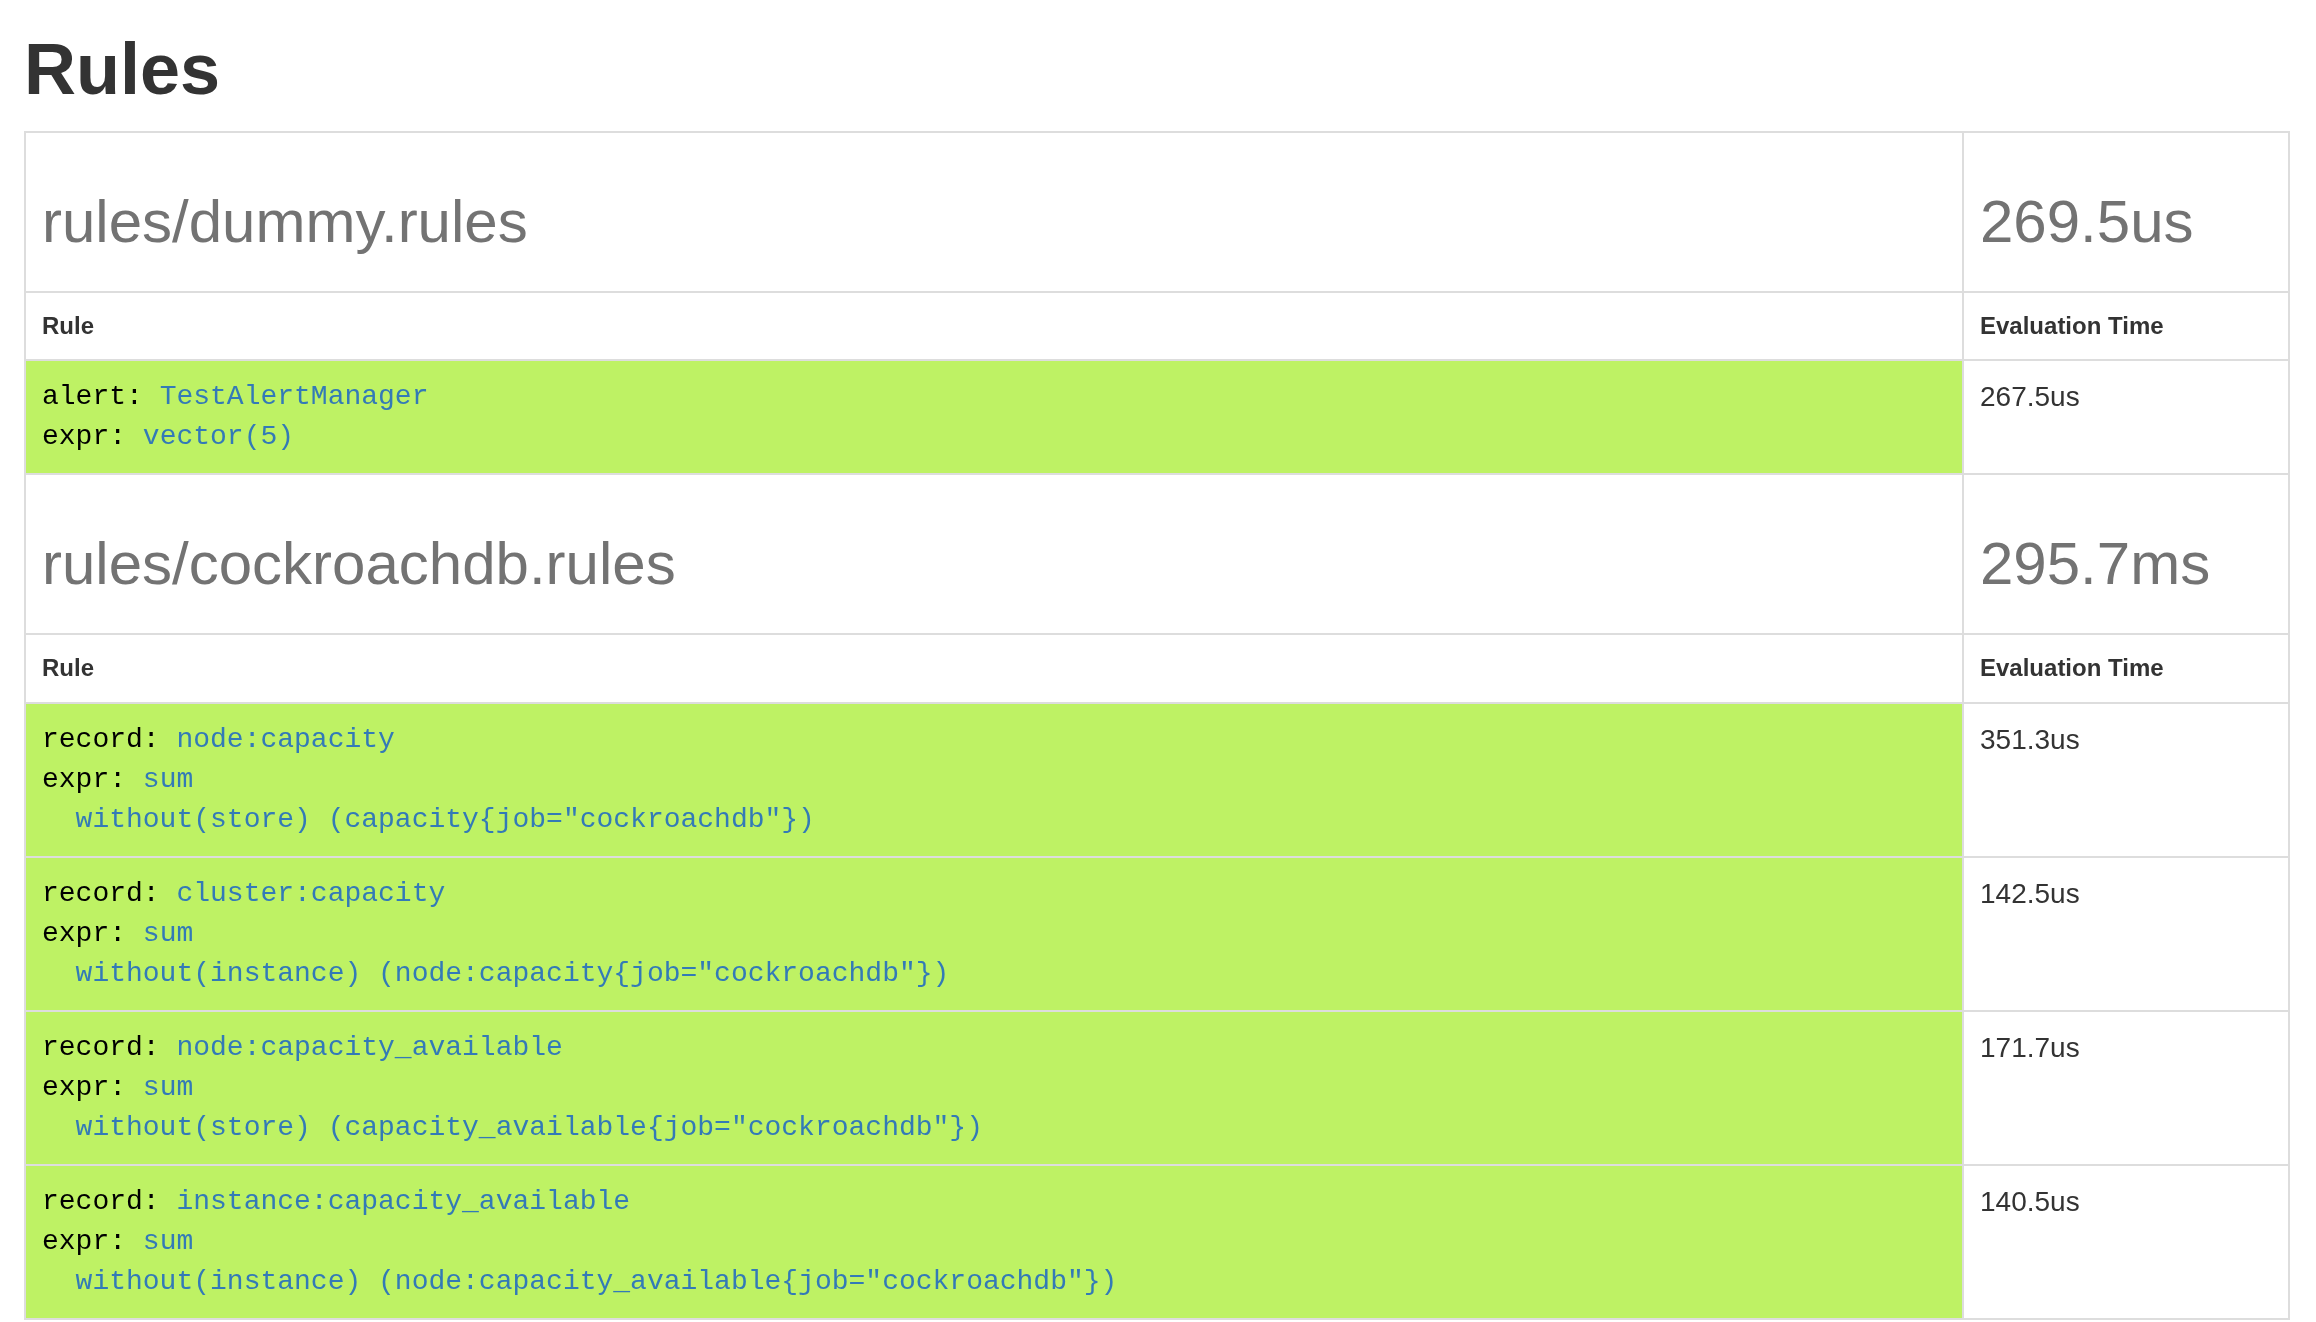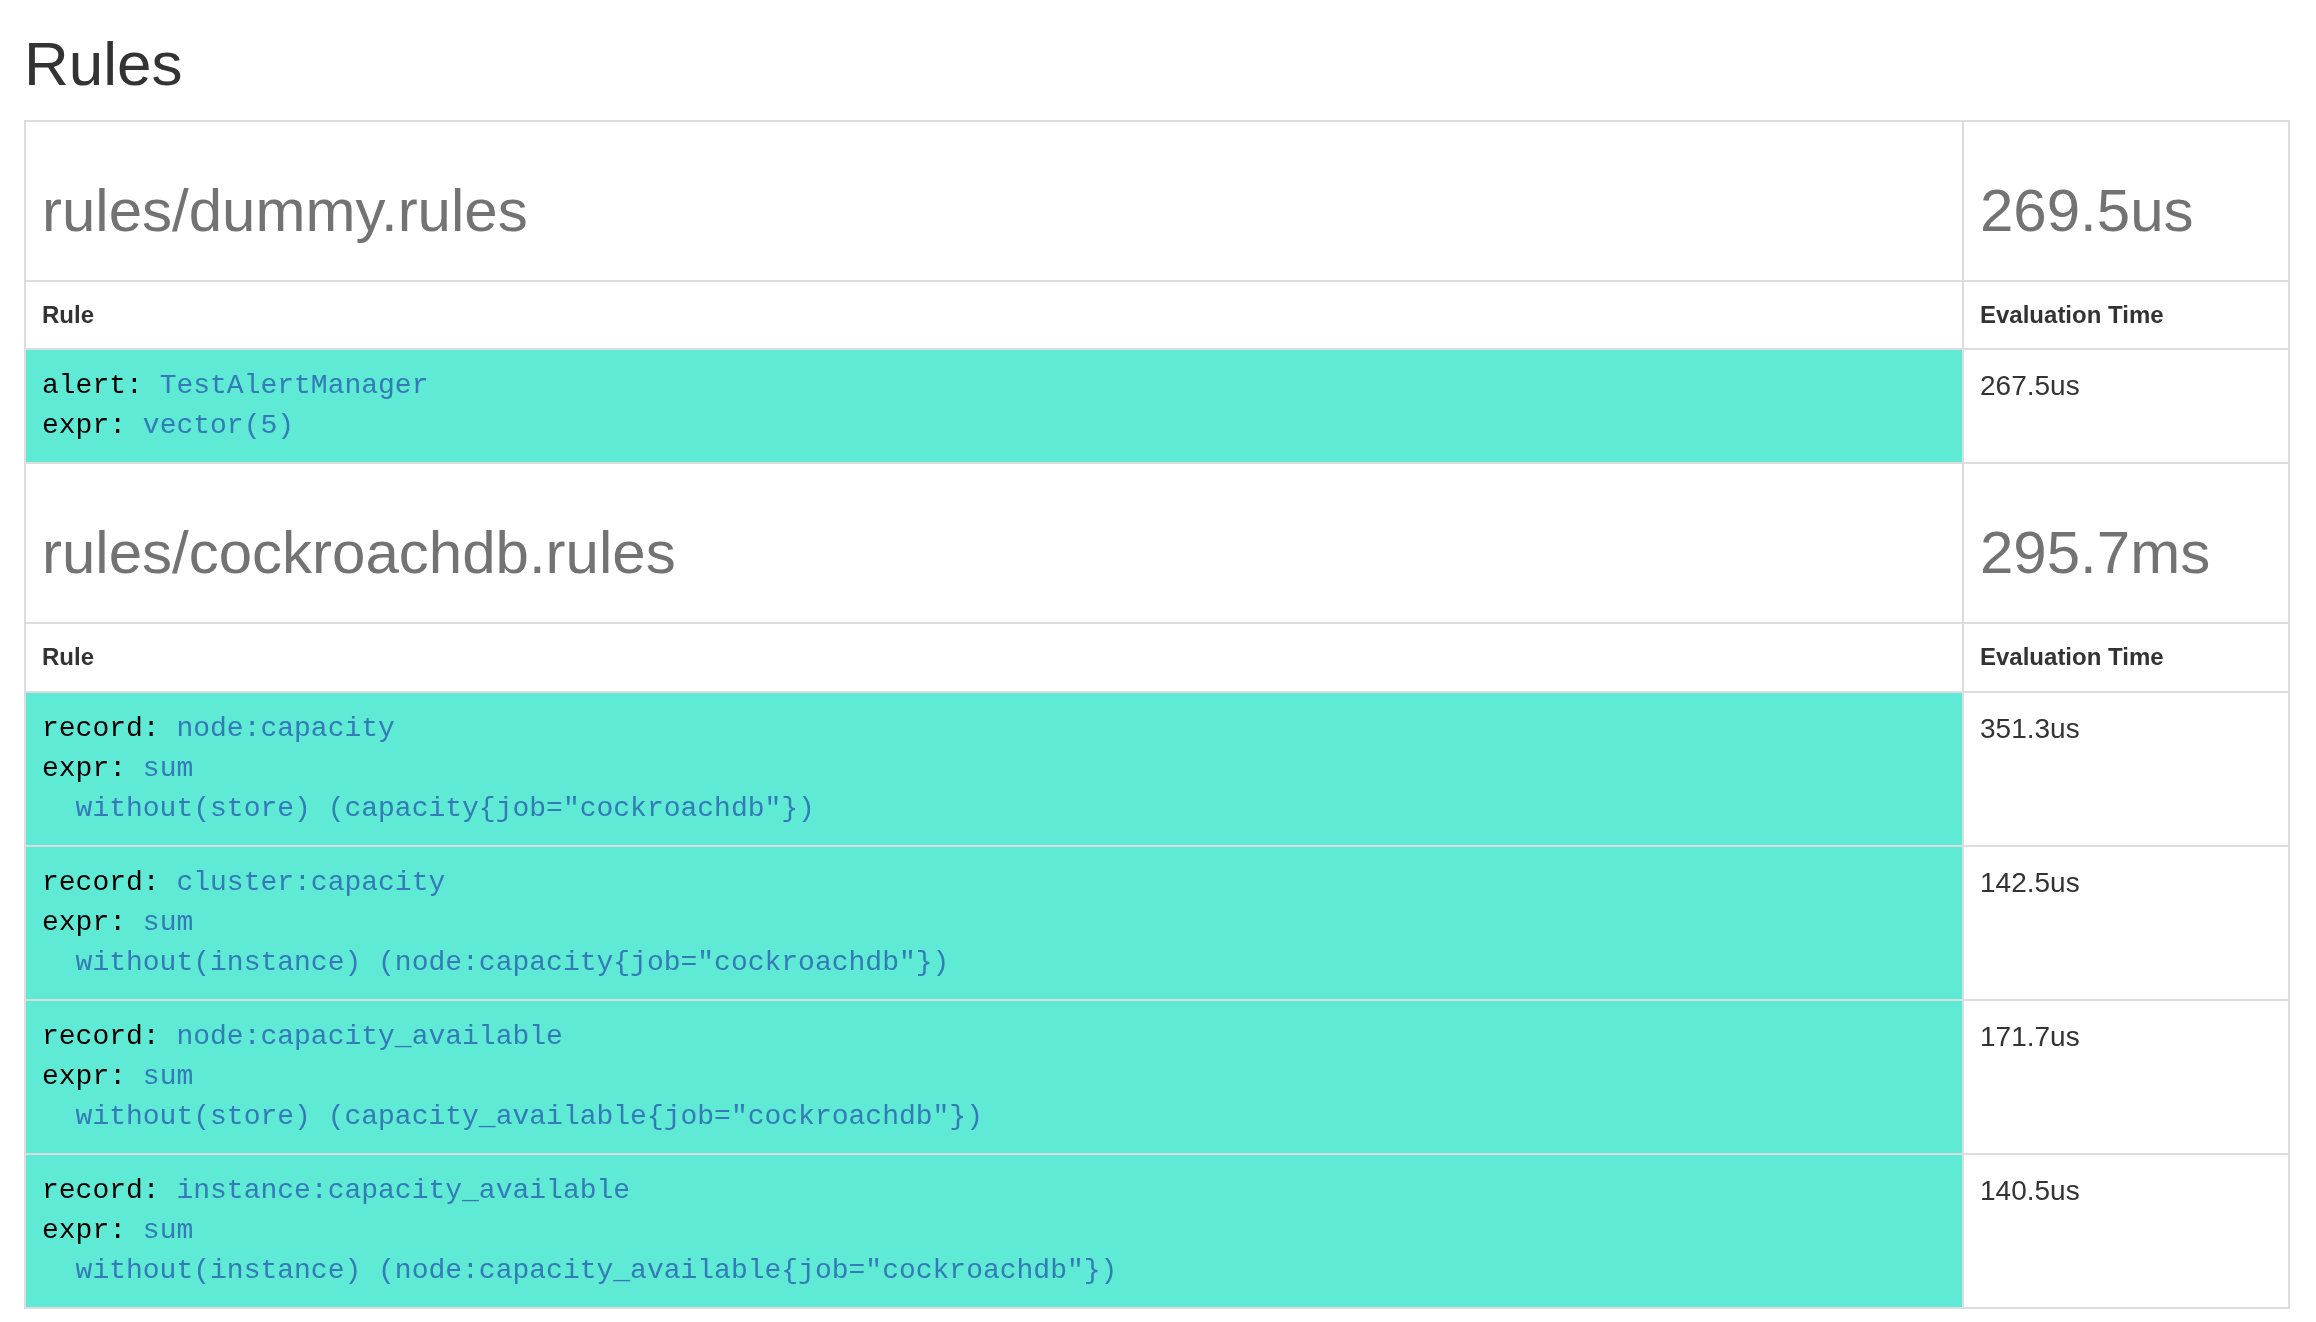--- a/index.html
+++ b/index.html
@@ -9,22 +9,22 @@
     height: 1322px;
     overflow: hidden;
     background: #ffffff;
     color: #333333;
     font-family: "Liberation Sans", "DejaVu Sans", sans-serif;
     font-size: 28px;
     line-height: 1.42857;
     padding: 0 26px 0 24px;
   }
   h2.page-title {
-    font-size: 62px;
-    font-weight: 400;
+    font-size: 72px;
+    font-weight: 700;
     line-height: 1.1;
     margin: 30px 0 22px 0;
     color: #333333;
   }
   table.rules-table {
     width: 100%;
     border-collapse: collapse;
     border: 2px solid #dddddd;
     table-layout: fixed;
   }
@@ -40,21 +40,21 @@
     font-size: 60px;
     font-weight: 500;
     line-height: 1.1;
     margin: 40px 0 20px 0;
     color: #737373;
     white-space: nowrap;
   }
   .column-header-row td { font-size: 24px; }
   .column-header-row b { font-weight: 700; }
   td.rule-cell {
-    background: #5eead4;
+    background: #bef264;
     font-family: "Liberation Mono", "DejaVu Sans Mono", monospace;
     font-size: 28px;
     line-height: 40px;
     color: #000000;
   }
   .rule-code { white-space: pre; }
   .rule-code a {
     color: #337ab7;
     text-decoration: none;
   }

